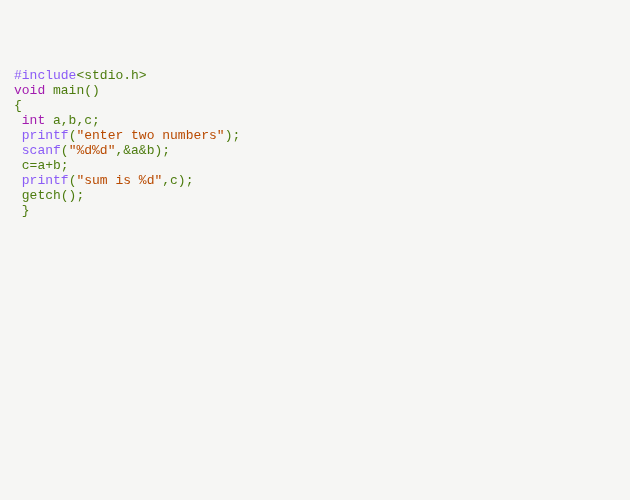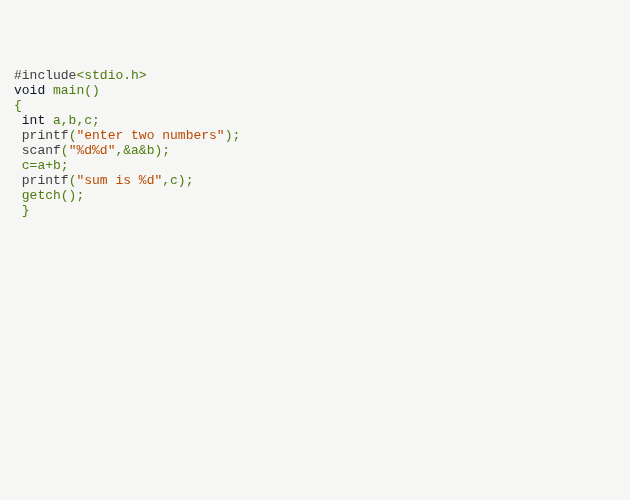--- a/index.html
+++ b/index.html
@@ -8,22 +8,22 @@
       background: #f6f6f4;
       font-family: "Consolas", "Menlo", "Courier New", monospace;
       font-size: 13px;
       line-height: 15px;
       color: #333;
       white-space: pre;
     }
     .code-line {
       display: block;
     }
-    .tok-preproc  { color: #404040; }   
-    .tok-keyword  { color: #0f172a; }   
+    .tok-preproc  { color: #8b5cf6; }   
+    .tok-keyword  { color: #a21caf; }   
     .tok-string   { color: #b94a00; }
     .tok-default  { color: #4d7c0f; }
   </style>
 </head>
 <body>
 
 
 
 <div id="code-block"><span class="code-line"><span class="tok-preproc">#include</span><span class="tok-default">&lt;stdio.h&gt;</span></span><span class="code-line"><span class="tok-keyword">void</span><span class="tok-default"> main()</span></span><span class="code-line"><span class="tok-default">{</span></span><span class="code-line"><span> </span><span class="tok-keyword">int</span><span class="tok-default"> a,b,c;</span></span><span class="code-line"><span> </span><span class="tok-preproc">printf</span><span class="tok-default">(</span><span class="tok-string">"enter two numbers"</span><span class="tok-default">);</span></span><span class="code-line"><span> </span><span class="tok-preproc">scanf</span><span class="tok-default">(</span><span class="tok-string">"%d%d"</span><span class="tok-default">,&amp;a&amp;b);</span></span><span class="code-line"><span> </span><span class="tok-default">c=a+b;</span></span><span class="code-line"><span> </span><span class="tok-preproc">printf</span><span class="tok-default">(</span><span class="tok-string">"sum is %d"</span><span class="tok-default">,c);</span></span><span class="code-line"><span> </span><span class="tok-default">getch();</span></span><span class="code-line"><span> </span><span class="tok-default">}</span></span></div>
 

